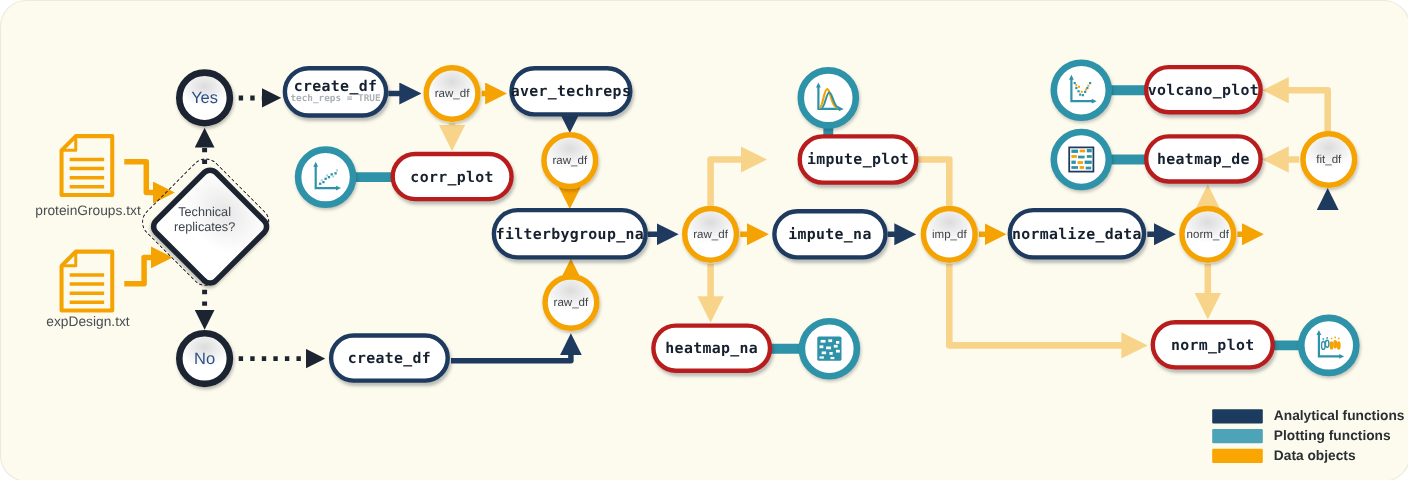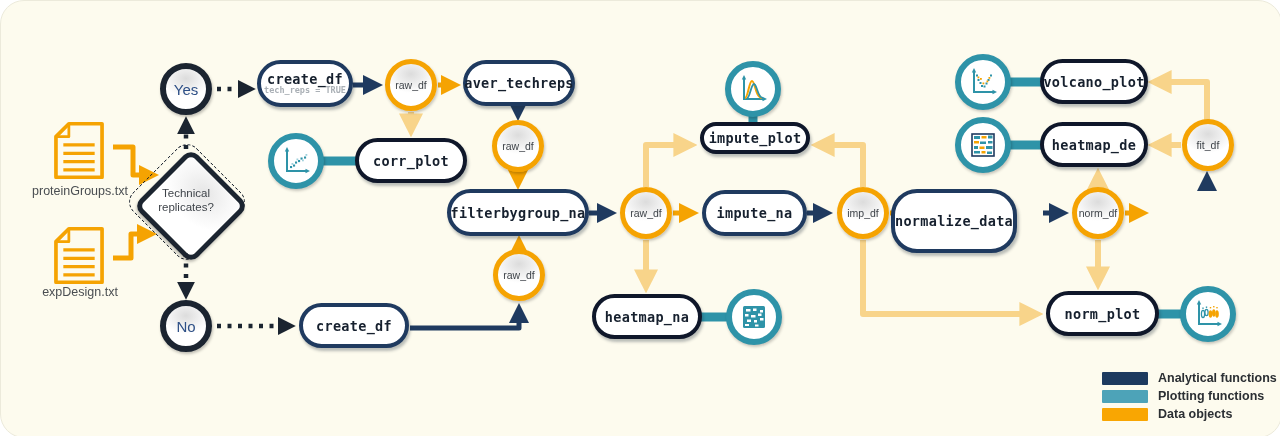--- a/index.html
+++ b/index.html
@@ -10,21 +10,21 @@
   }
   .stage svg.wires{position:absolute;left:0;top:0;z-index:0;}
   .node{position:absolute;z-index:2;box-sizing:border-box;display:flex;align-items:center;justify-content:center;}
   .pill{
     background:#ffffff;border-radius:26px;
     font-family:"DejaVu Sans Mono", monospace;font-weight:bold;font-size:13.5px;color:#16202e;
     letter-spacing:.3px;white-space:nowrap;
     box-shadow:1.5px 3px 3px rgba(30,42,56,.30), inset 0 0 0 2px #ffffff;
   }
   .pill.navy{border:4px solid #1f3a5f;}
-  .pill.teal{border:4px solid #0f172a;}
+  .pill.teal{border:4px solid #b91c1c;}
   .pill .stack{display:flex;flex-direction:column;align-items:center;line-height:1.05;}
   .pill .sub{font-size:8.5px;font-weight:bold;color:#aab0b6;letter-spacing:0;}
   .df-circle{
     width:52px;height:52px;border-radius:50%;border:5px solid #f5a302;
     background:radial-gradient(60% 45% at 50% 24%, #dcdcdc, #f3f3f3 65%, #ffffff);
     font-family:"Liberation Sans", sans-serif;font-size:10.5px;color:#3f444a;
     box-shadow:1px 2px 3px rgba(0,0,0,.22);white-space:nowrap;
   }
   .decision-circle{
     width:52px;height:52px;border-radius:50%;border:6px solid #1b2430;
@@ -173,28 +173,28 @@
   </div>
   <div class="node pill navy" style="left:462px;top:59px;width:112px;height:46px;">
     <span>aver_techreps</span>
   </div>
   <div class="node pill navy" style="left:298px;top:302px;width:110px;height:45px;">
     <span>create_df</span>
   </div>
   <div class="node pill navy" style="left:701px;top:189px;width:105px;height:46px;">
     <span>impute_na</span>
   </div>
-  <div class="node pill navy" style="left:890px;top:188px;width:126px;height:64px;text-align:right;">
+  <div class="node pill navy" style="left:915px;top:188px;width:126px;height:47px;text-align:right;">
     <span>normalize_data</span>
   </div>
 
   <div class="node pill teal" style="left:354px;top:137px;width:112px;height:45px;">
     <span>corr_plot</span>
   </div>
-  <div class="node pill teal" style="left:699px;top:121px;width:110px;height:32px;">
+  <div class="node pill teal" style="left:724px;top:121px;width:110px;height:46px;">
     <span>impute_plot</span>
   </div>
   <div class="node pill teal" style="left:591px;top:293px;width:110px;height:45px;">
     <span>heatmap_na</span>
   </div>
   <div class="node pill teal" style="left:1039px;top:58px;width:108px;height:45px;">
     <span>volcano_plot</span>
   </div>
   <div class="node pill teal" style="left:1039px;top:121px;width:108px;height:45px;">
     <span>heatmap_de</span>

